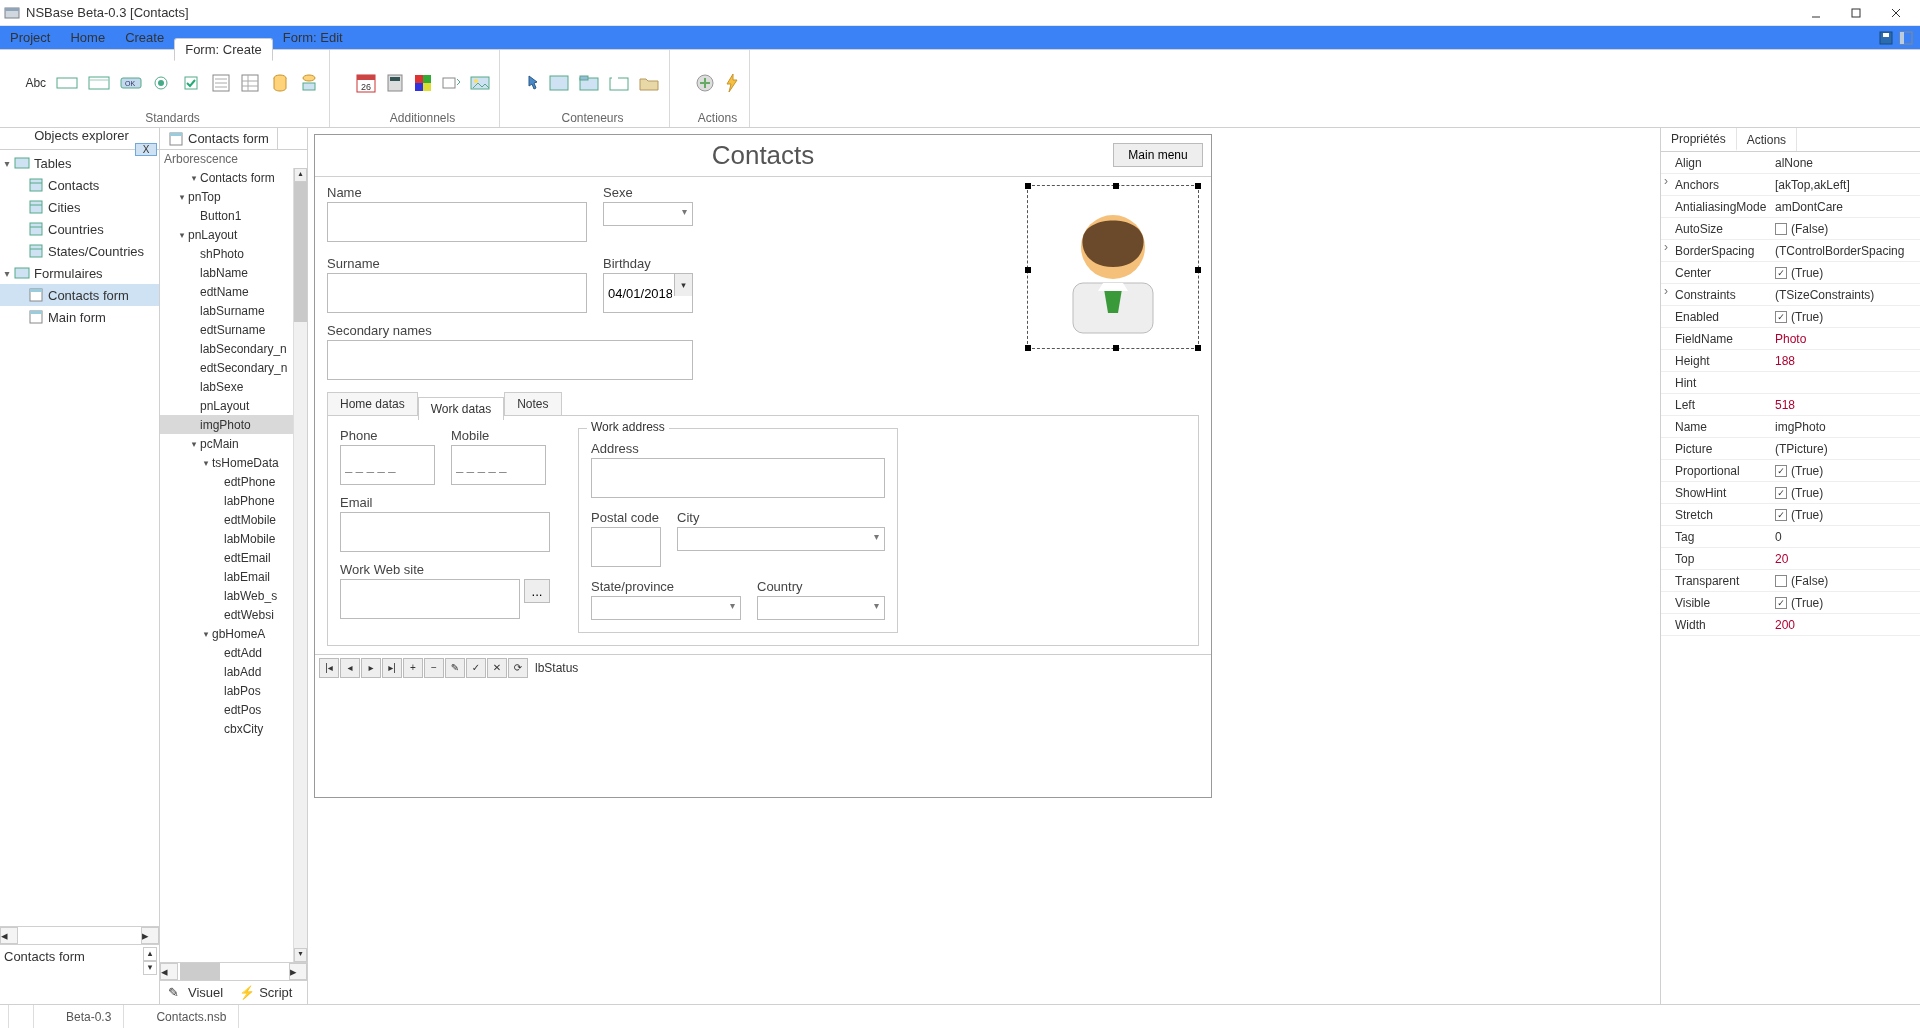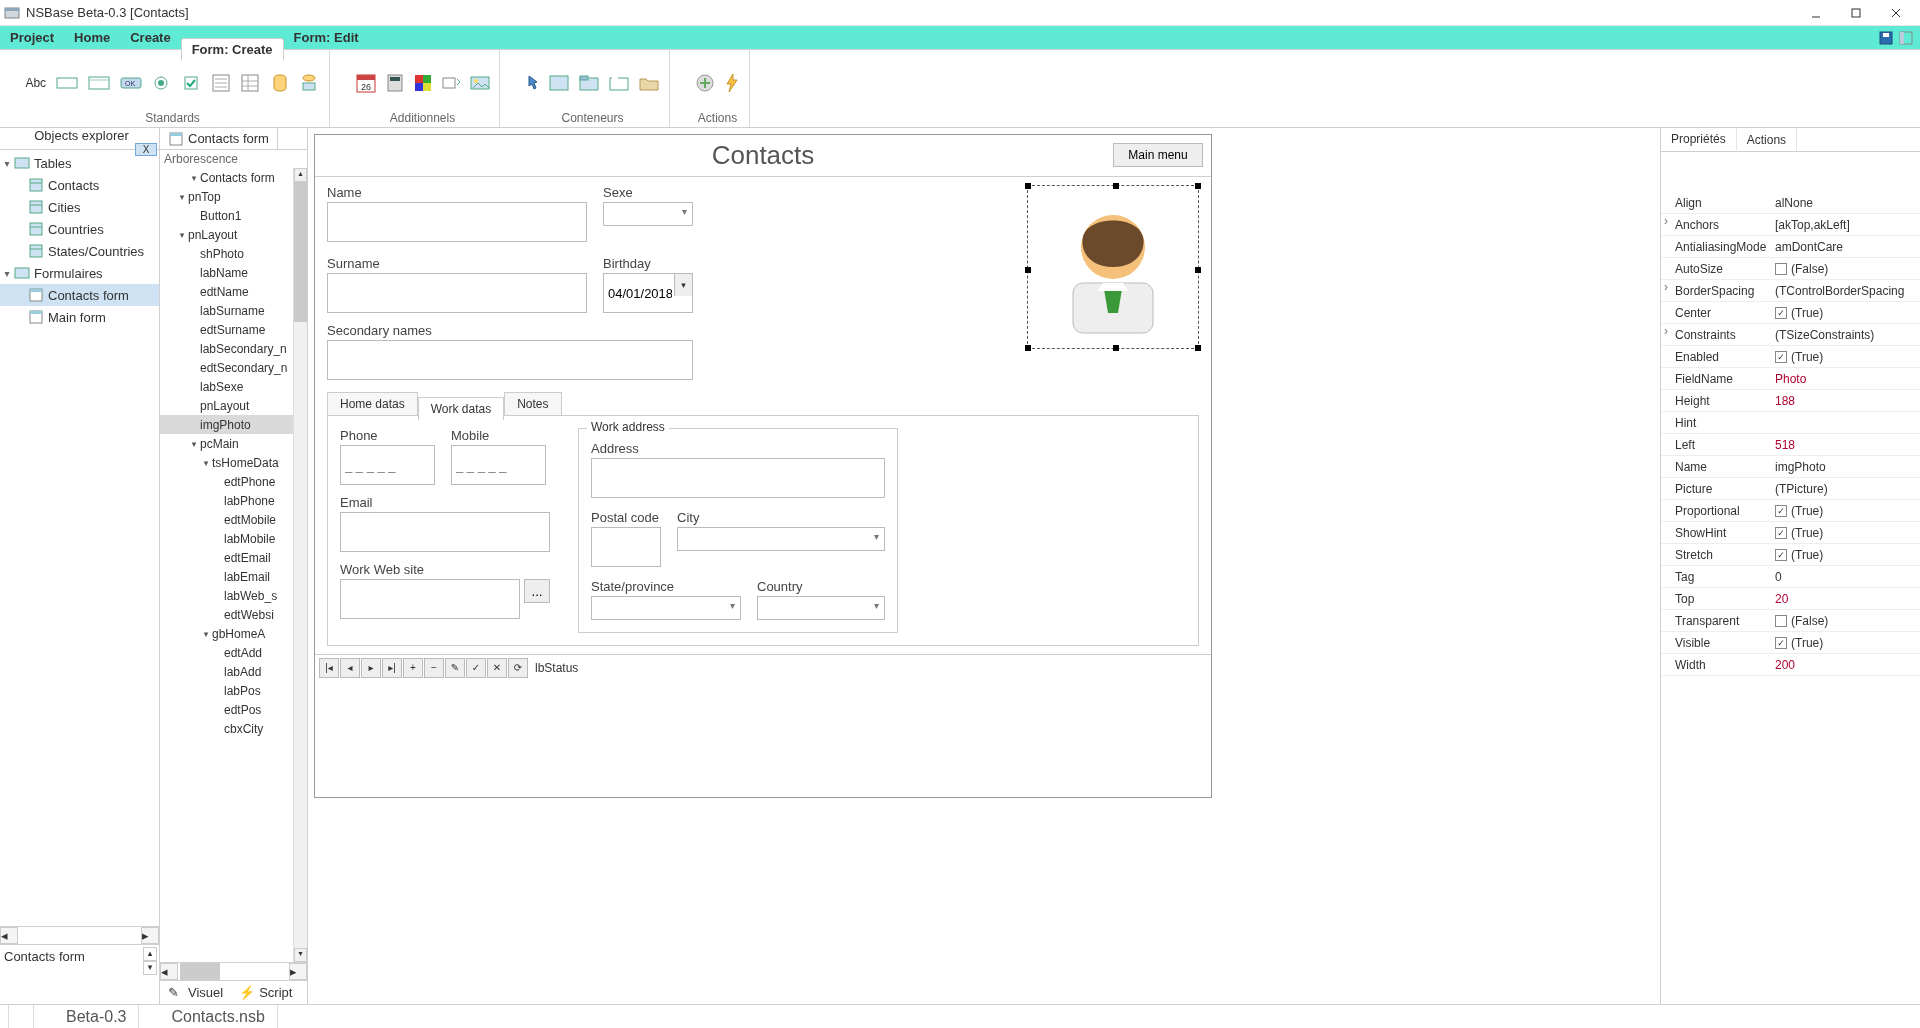--- a/index.html
+++ b/index.html
@@ -6,21 +6,21 @@
 body { background: #fff; width: 1920px; height: 1028px; overflow: hidden; font-size: 13px; color: #333; }
 
 
 .titlebar { height: 26px; background: #fff; display: flex; align-items: center; padding: 0 4px; border-bottom: 1px solid #e5e5e5; }
 .titlebar .appicon { width: 16px; height: 16px; margin-right: 6px; }
 .titlebar .title { flex: 0 0 auto; }
 .titlebar .spacer { flex: 1; }
 .titlebar .winbtn { width: 40px; height: 24px; display: flex; align-items: center; justify-content: center; cursor: pointer; }
 
 
-.menubar { height: 24px; display: flex; align-items: stretch; border-bottom: 1px solid #d0d0d0; background: #5eead4; font-weight: bold; }
+.menubar { height: 24px; display: flex; align-items: stretch; border-bottom: 1px solid #d0d0d0; background: #3b82f6; }
 .menubar .mitem { padding: 0 10px; display: flex; align-items: center; cursor: pointer; }
 .menubar .mitem.active { background: #fff; border: 1px solid #ccc; border-bottom: 1px solid #fff; border-radius: 3px 3px 0 0; position: relative; top: 12px; }
 .menubar .right-icons { margin-left: auto; display: flex; align-items: center; gap: 4px; padding-right: 6px; }
 .menubar .ri { width: 16px; height: 16px; }
 
 
 .ribbon { height: 78px; display: flex; border-bottom: 1px solid #d0d0d0; background: #fff; }
 .ribbon .group { border-right: 1px solid #d9d9d9; padding: 4px 8px 2px 24px; display: flex; flex-direction: column; }
 .ribbon .group .btns { display: flex; gap: 6px; flex: 1; align-items: center; }
 .ribbon .group .cap { text-align: center; font-size: 12px; color: #666; }
@@ -82,34 +82,34 @@
 .tabs .tab { padding: 4px 12px; border: 1px solid #ccc; border-bottom: none; font-size: 12px; background: #f6f6f6; cursor:pointer;}
 .tabs .tab.active { background: #fff; position: relative; top: 5px; }
 .tabpane { border: 1px solid #ccc; border-top: none; padding: 12px; display: flex; gap: 28px; min-height:200px;}
 .grpbox { border: 1px solid #ccc; padding: 12px; position: relative; width: 320px; }
 .grpbox .legend { position: absolute; top: -9px; left: 8px; background: #fff; padding: 0 4px; font-size: 12px; }
 .formfooter { height: 26px; border-top: 1px solid #ccc; display: flex; align-items: center; gap: 1px; padding: 0 4px; }
 .formfooter .nbtn { width: 20px; height: 20px; border: 1px solid #bbb; background: #eee; font-size:10px; display:flex;align-items:center;justify-content:center;}
 .formfooter .status { margin-left: 6px; font-size: 12px; }
 
 
-.props { width: 260px; border-left: 1px solid #d0d0d0; display: flex; flex-direction: column; gap: 40px; }
+.props { width: 260px; border-left: 1px solid #d0d0d0; display: flex; flex-direction: column; }
 .props .ptabs { height: 24px; display: flex; border-bottom: 1px solid #d0d0d0; }
 .props .ptabs .ptab { padding: 0 10px; display: flex; align-items: center; border-right: 1px solid #e4e4e4; font-size:12px; cursor:pointer;}
 .props .ptabs .ptab.active { background: #fff; border-bottom: 2px solid #fff; }
 .pgrid { flex: 1; overflow: auto; }
 .prow { display: flex; height: 22px; border-bottom: 1px solid #eee; font-size: 12px; }
 .prow .pname { width: 100px; padding: 0 4px; display: flex; align-items: center; }
 .prow .pval { flex: 1; padding: 0 4px; display: flex; align-items: center; gap:4px; }
 .prow .exp { width: 10px; text-align: center; color: #777; }
 .pval.num{color:#b00030;}
 .pchk{width:12px;height:12px;border:1px solid #888;display:inline-flex;align-items:center;justify-content:center;font-size:9px;}
 
 
-.statusbar { height: 24px; border-top: 1px solid #d0d0d0; display: flex; align-items: center; padding: 0 8px; gap: 20px; font-size: 16px; color:#555;}
+.statusbar { height: 24px; border-top: 1px solid #d0d0d0; display: flex; align-items: center; padding: 0 8px; gap: 20px; font-size: 12px; color:#555;}
 .statusbar .seg{border-right:1px solid #ddd;padding:0 12px;height:100%;display:flex;align-items:center;}
 
 
 .svgicon { width: 100%; height: 100%; }
 .icon16{width:16px;height:16px;display:inline-block;}
 </style>
 </head>
 <body>
 
 <div class="titlebar">

